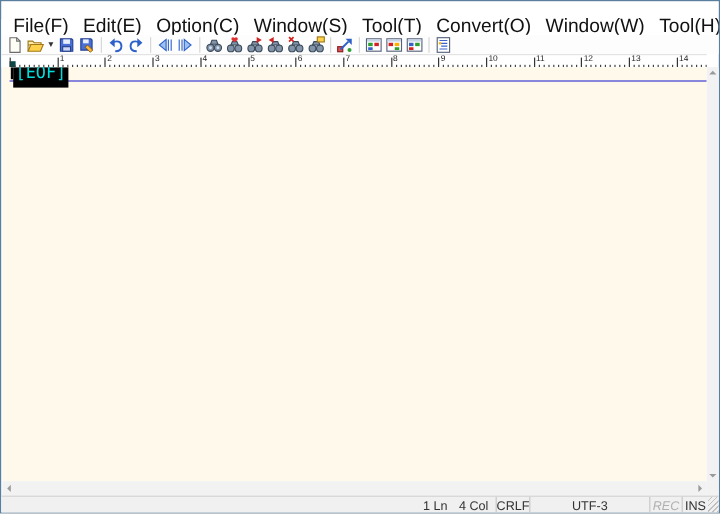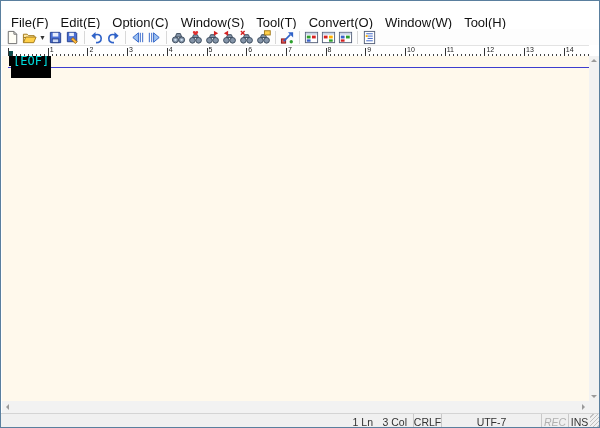--- a/index.html
+++ b/index.html
@@ -9,41 +9,41 @@
   .titlebar{position:absolute;left:0;top:0;right:0;height:15px;background:#ffffff;display:flex;align-items:center;}
   .app-icon{width:10px;height:12px;margin:1px 0 0 6px;background:#fff;border:1px solid #c05a6a;position:relative;box-sizing:border-box;}
   .app-icon::after{content:"";position:absolute;left:1px;top:2px;width:5px;height:5px;background:#e86a8a;}
   .title-text{margin-left:6px;font-size:10.5px;color:#222;white-space:nowrap;}
   .win-buttons{position:absolute;right:0;top:0;height:15px;display:flex;}
   .win-btn{width:28px;height:15px;display:flex;align-items:center;justify-content:center;color:#444;font-size:11px;line-height:15px;cursor:default;}
   .max-box{width:7px;height:7px;border:1px solid #444;display:block;}
 
   
   .menubar{position:absolute;left:0;top:15px;right:0;height:13px;background:#ffffff;display:flex;align-items:center;padding-left:4px;}
-  .menu-item{font-size:13px;color:#111;padding:0 6px;line-height:13px;white-space:nowrap;}
+  .menu-item{font-size:16px;color:#111;padding:0 6px;line-height:13px;white-space:nowrap;}
 
   
   .toolbar{position:absolute;left:0;top:28px;right:0;height:16px;background:#fdfdfd;display:flex;align-items:center;padding-left:3px;}
   .tbtn{width:17px;height:16px;display:flex;align-items:center;justify-content:center;flex:0 0 auto;}
   .tbtn svg{width:15px;height:15px;display:block;}
   .tbtn-caret{width:9px;height:16px;display:flex;align-items:center;justify-content:center;font-size:7px;color:#333;flex:0 0 auto;}
   .tsep{width:1px;height:13px;background:#d8d8d8;margin:0 3px;flex:0 0 auto;}
 
   
   .ruler{position:absolute;left:0;top:44px;width:588px;height:10px;background:#ffffff;border-top:1px solid #e3e3e3;overflow:hidden;}
   .ruler .tick{position:absolute;bottom:0;width:1px;height:2px;background:#444;}
   .ruler .tick.major{height:8px;background:#333;}
   .ruler .rlabel{position:absolute;top:0;font-size:7px;font-weight:normal;color:#222;line-height:8px;font-family:"Liberation Sans",sans-serif;font-style:normal;}
   .caret-col{position:absolute;left:7px;bottom:0;width:5px;height:5px;background:#0a4a4a;}
 
   
   .editarea{position:absolute;left:1px;top:55px;width:587px;height:345px;background:#FFF9EC;overflow:hidden;}
   .cursor-line{position:absolute;left:6px;top:0;right:0;height:11px;border-bottom:1px solid #3d3dcf;}
   .text-caret{position:absolute;left:1px;top:0;width:2px;height:10px;background:#000;}
-  .eof-marker{position:absolute;left:3px;top:0;height:22px;background:#000;color:#00dcdc;font-family:"DejaVu Sans Mono",monospace;font-size:12px;line-height:10px;padding:0 2px;letter-spacing:0;}
+  .eof-marker{position:absolute;left:3px;top:0;height:17px;background:#000;color:#00dcdc;font-family:"DejaVu Sans Mono",monospace;font-size:14px;line-height:10px;padding:0 2px;letter-spacing:0;}
 
   
   .vscroll{position:absolute;left:588px;top:55px;width:11px;height:345px;background:#f2f2f2;}
   .hscroll{position:absolute;left:1px;top:400px;width:587px;height:12px;background:#f2f2f2;}
   .scroll-corner{position:absolute;left:588px;top:400px;width:11px;height:12px;background:#f2f2f2;}
   .arr{width:0;height:0;border:3.5px solid transparent;position:absolute;}
   .arr-up{left:2px;top:3px;border-bottom-color:#9a9a9a;border-top-width:0;}
   .arr-down{left:2px;bottom:3px;border-top-color:#9a9a9a;border-bottom-width:0;}
   .arr-left{left:4px;top:2.5px;border-right-color:#9a9a9a;border-left-width:0;}
   .arr-right{right:4px;top:2.5px;border-left-color:#9a9a9a;border-right-width:0;}
@@ -420,21 +420,21 @@
   </div>
   <div class="hscroll">
     <span class="arr arr-left"></span>
     <span class="arr arr-right"></span>
   </div>
   <div class="scroll-corner"></div>
 
   <div class="statusbar">
     <div class="sseg spacer"></div>
     <div class="sseg rnum" style="width:38px;">1 Ln</div>
-    <div class="sseg rnum" style="width:34px;">3 Col</div>
+    <div class="sseg rnum" style="width:34px;">4 Col</div>
     <div class="sseg bordered" style="width:28px;">CRLF</div>
-    <div class="sseg bordered" style="width:100px;">UTF-7</div>
+    <div class="sseg bordered" style="width:100px;">UTF-3</div>
     <div class="sseg bordered muted" style="width:27px;">REC</div>
     <div class="sseg bordered" style="width:22px;">INS</div>
     <div class="grip"></div>
   </div>
 
 </div>
 
 </body></html>

